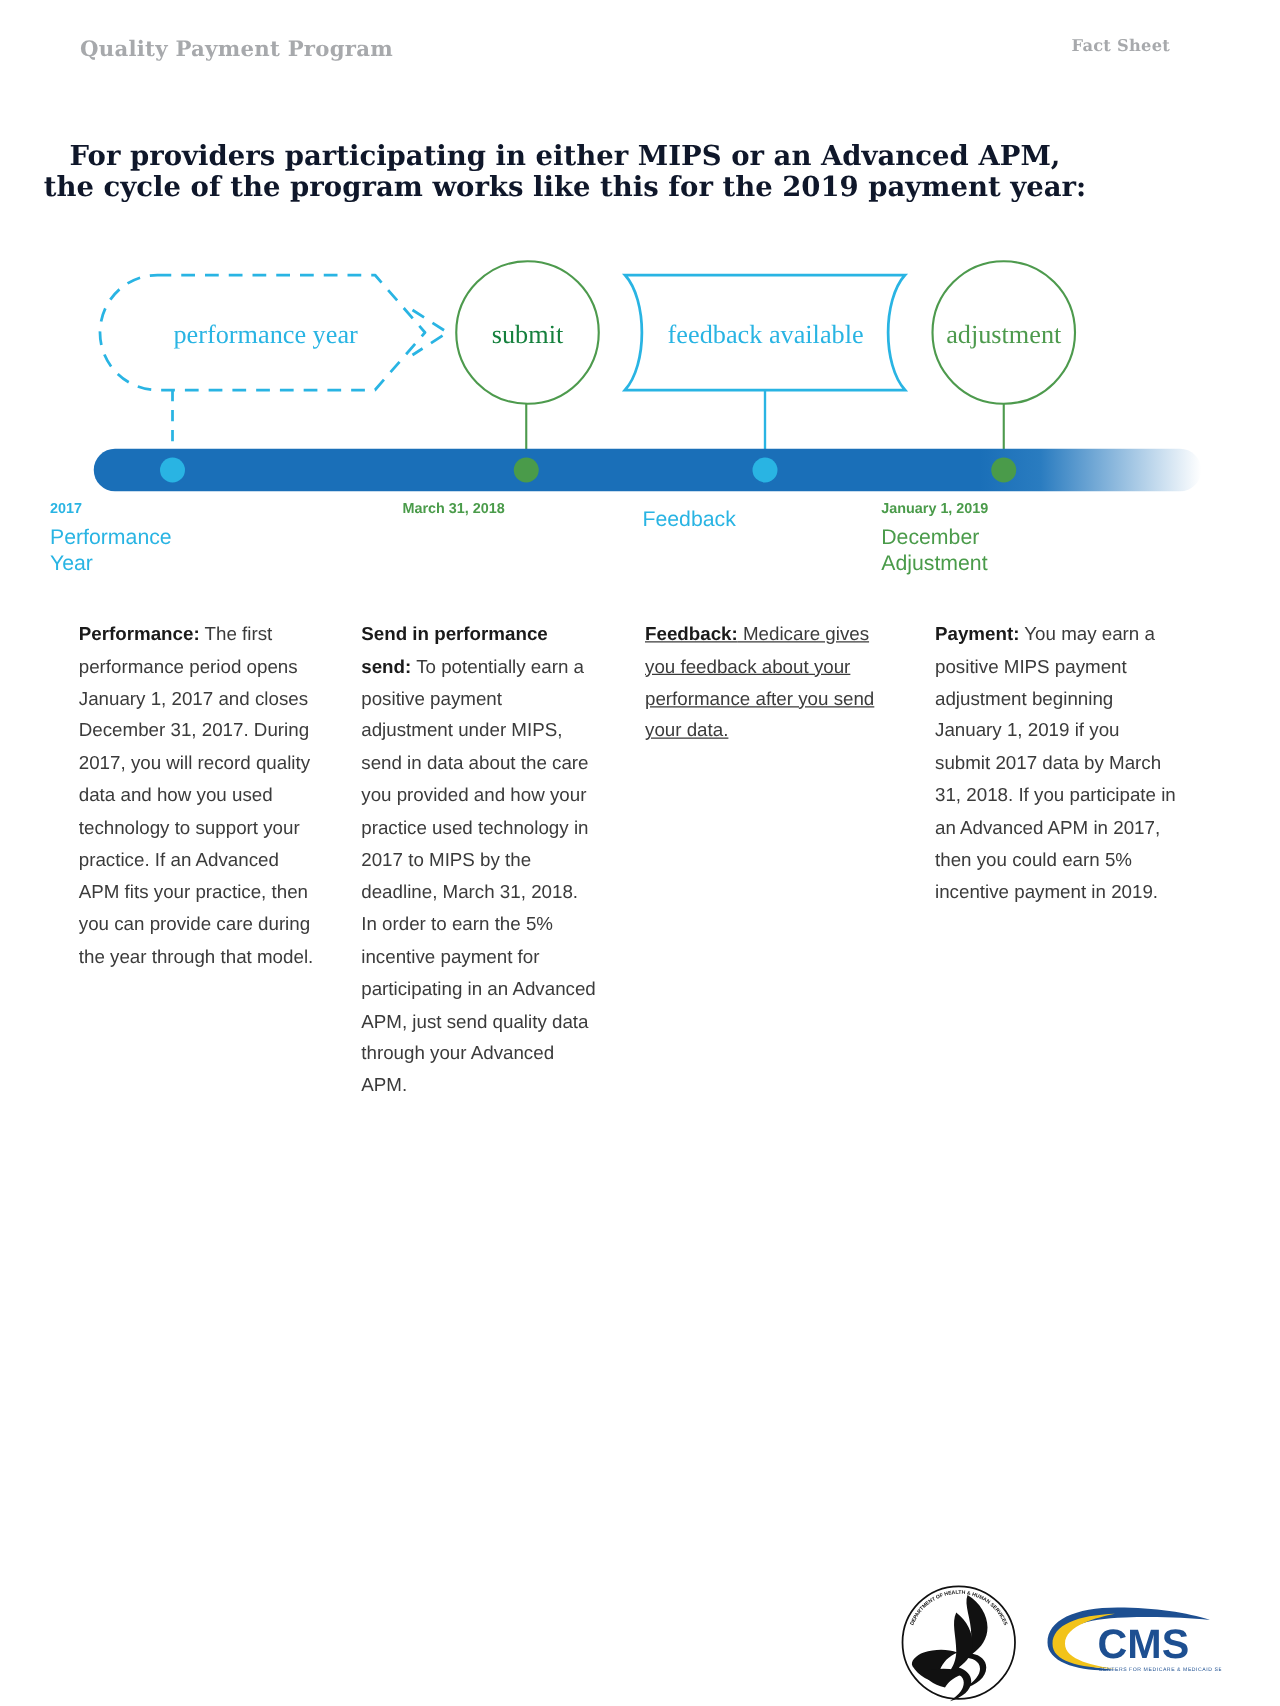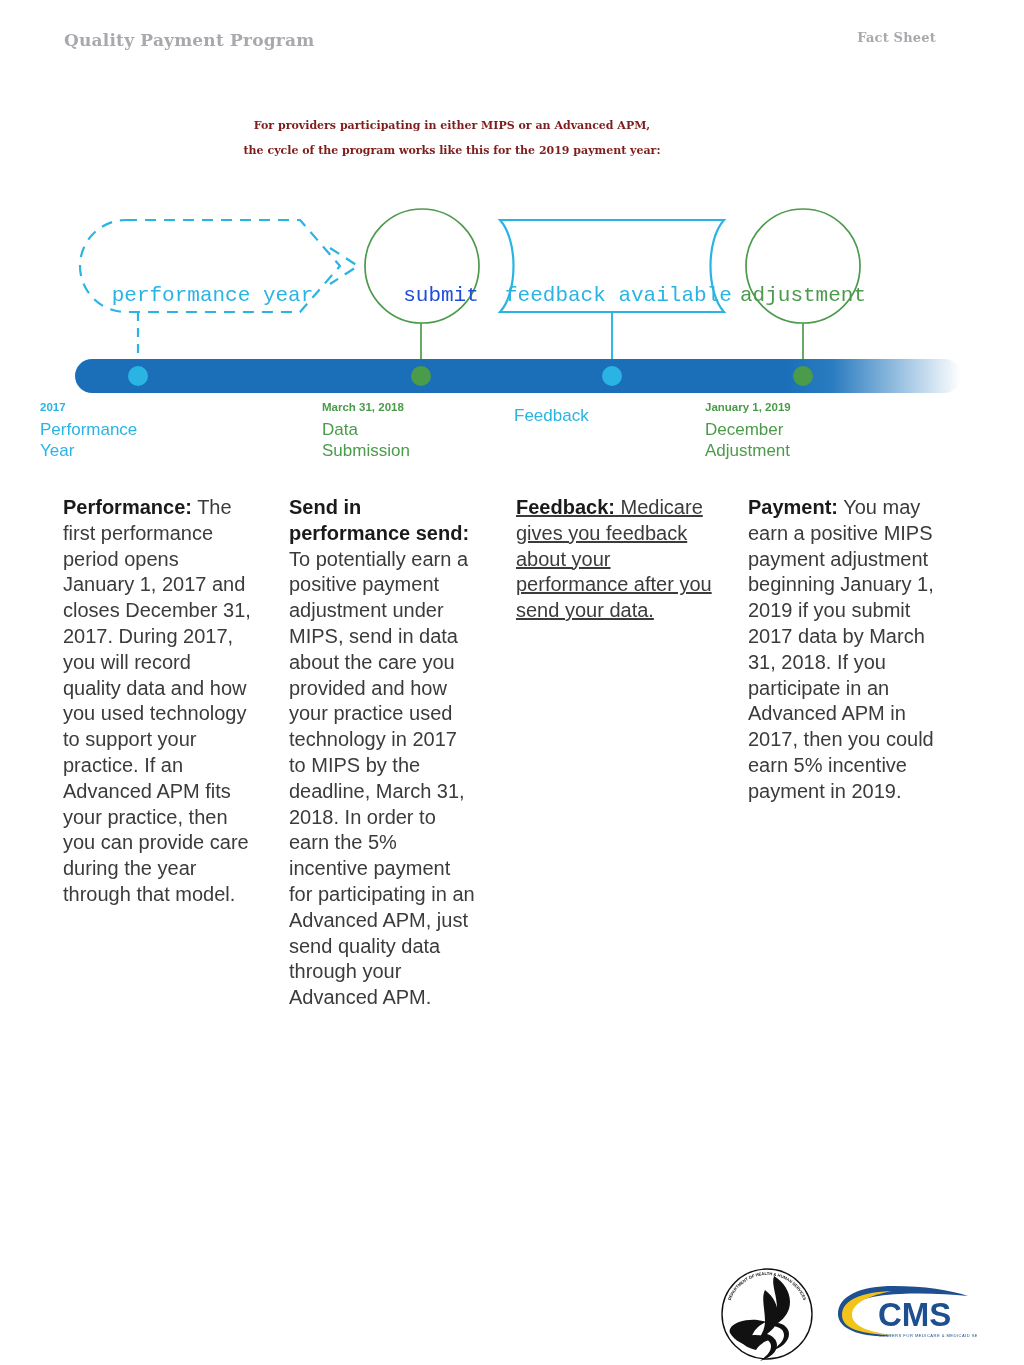--- a/index.html
+++ b/index.html
@@ -27,39 +27,38 @@
     font-family:"DejaVu Serif", serif;
     font-weight:bold;font-size:13px;color:#a7a9ac;
     letter-spacing:.2px;
   }
 
   
   .subtitle{
     position:absolute;left:0;top:113px;width:904px;
     text-align:center;
     font-family:"DejaVu Serif", serif;
-    font-weight:bold;font-size:11px;color:#7f1d1d;
+    font-weight:bold;font-size:22px;color:#0f172a;
     line-height:25px;
   }
   .subtitle .l2{display:block;}
 
   
   .diagram{position:absolute;left:0;top:190px;width:1024px;height:300px;}
   .diagram svg{position:absolute;left:0;top:0;}
 
   .shape-label{
     position:absolute;
-    font-family:Liberation Mono, monospace;
+    font-family:Liberation Serif, serif;
     font-size:21px;
     white-space:nowrap;
     text-align:center;
-    margin-top:29px;
   }
   .lbl-perf{left:75px;top:65px;width:275px;color:#29b4e3;}
-  .lbl-submit{left:377px;top:65px;width:128px;color:#1d4ed8;}
+  .lbl-submit{left:358px;top:65px;width:128px;color:#15803d;}
   .lbl-feedback{left:505px;top:65px;width:215px;color:#29b4e3;}
   .lbl-adjust{left:738px;top:65px;width:130px;color:#4d9a4d;}
 
   
   .caption{position:absolute;text-align:left;}
   .caption .date{
     font-size:11.5px;font-weight:bold;line-height:14px;
     margin-bottom:5px;
   }
   .caption .name{
@@ -70,21 +69,21 @@
   .cap-3{left:514px;top:400px;width:198px;}
   .cap-4{left:705px;top:400px;width:198px;}
 
   .c-cyan{color:#29b4e3;}
   .c-green-d{color:#4a9b4a;}
 
   
   .cols{position:absolute;left:0;top:495px;width:1024px;}
   .col{
     position:absolute;top:0;
-    font-size:20px;line-height:25.8px;color:#3b3b3b;
+    font-size:15px;line-height:25.8px;color:#3b3b3b;
     font-family:"Liberation Sans", sans-serif;
   }
   .col b{font-weight:bold;color:#1a1a1a;}
   .col-1{left:63px;width:188px;}
   .col-2{left:289px;width:190px;}
   .col-3{left:516px;width:196px;text-decoration:underline;}
   .col-4{left:748px;width:193px;}
 
   
   .footer{position:absolute;left:0;top:1262px;width:1024px;height:103px;}
@@ -150,24 +149,20 @@
   <div class="caption cap-1">
     <div class="date c-cyan">2017</div>
     <div class="name c-cyan">
       <span>Performance</span><br>
       <span>Year</span>
     </div>
   </div>
 
   <div class="caption cap-2">
     <div class="date c-green-d">March 31, 2018</div>
-    <div class="name c-green-d">
-      <span>Data</span><br>
-      <span>Submission</span>
-    </div>
   </div>
 
   <div class="caption cap-3">
     <div class="date c-cyan"></div>
     <div class="name c-cyan">
       <span>Feedback</span>
     </div>
   </div>
 
   <div class="caption cap-4">

